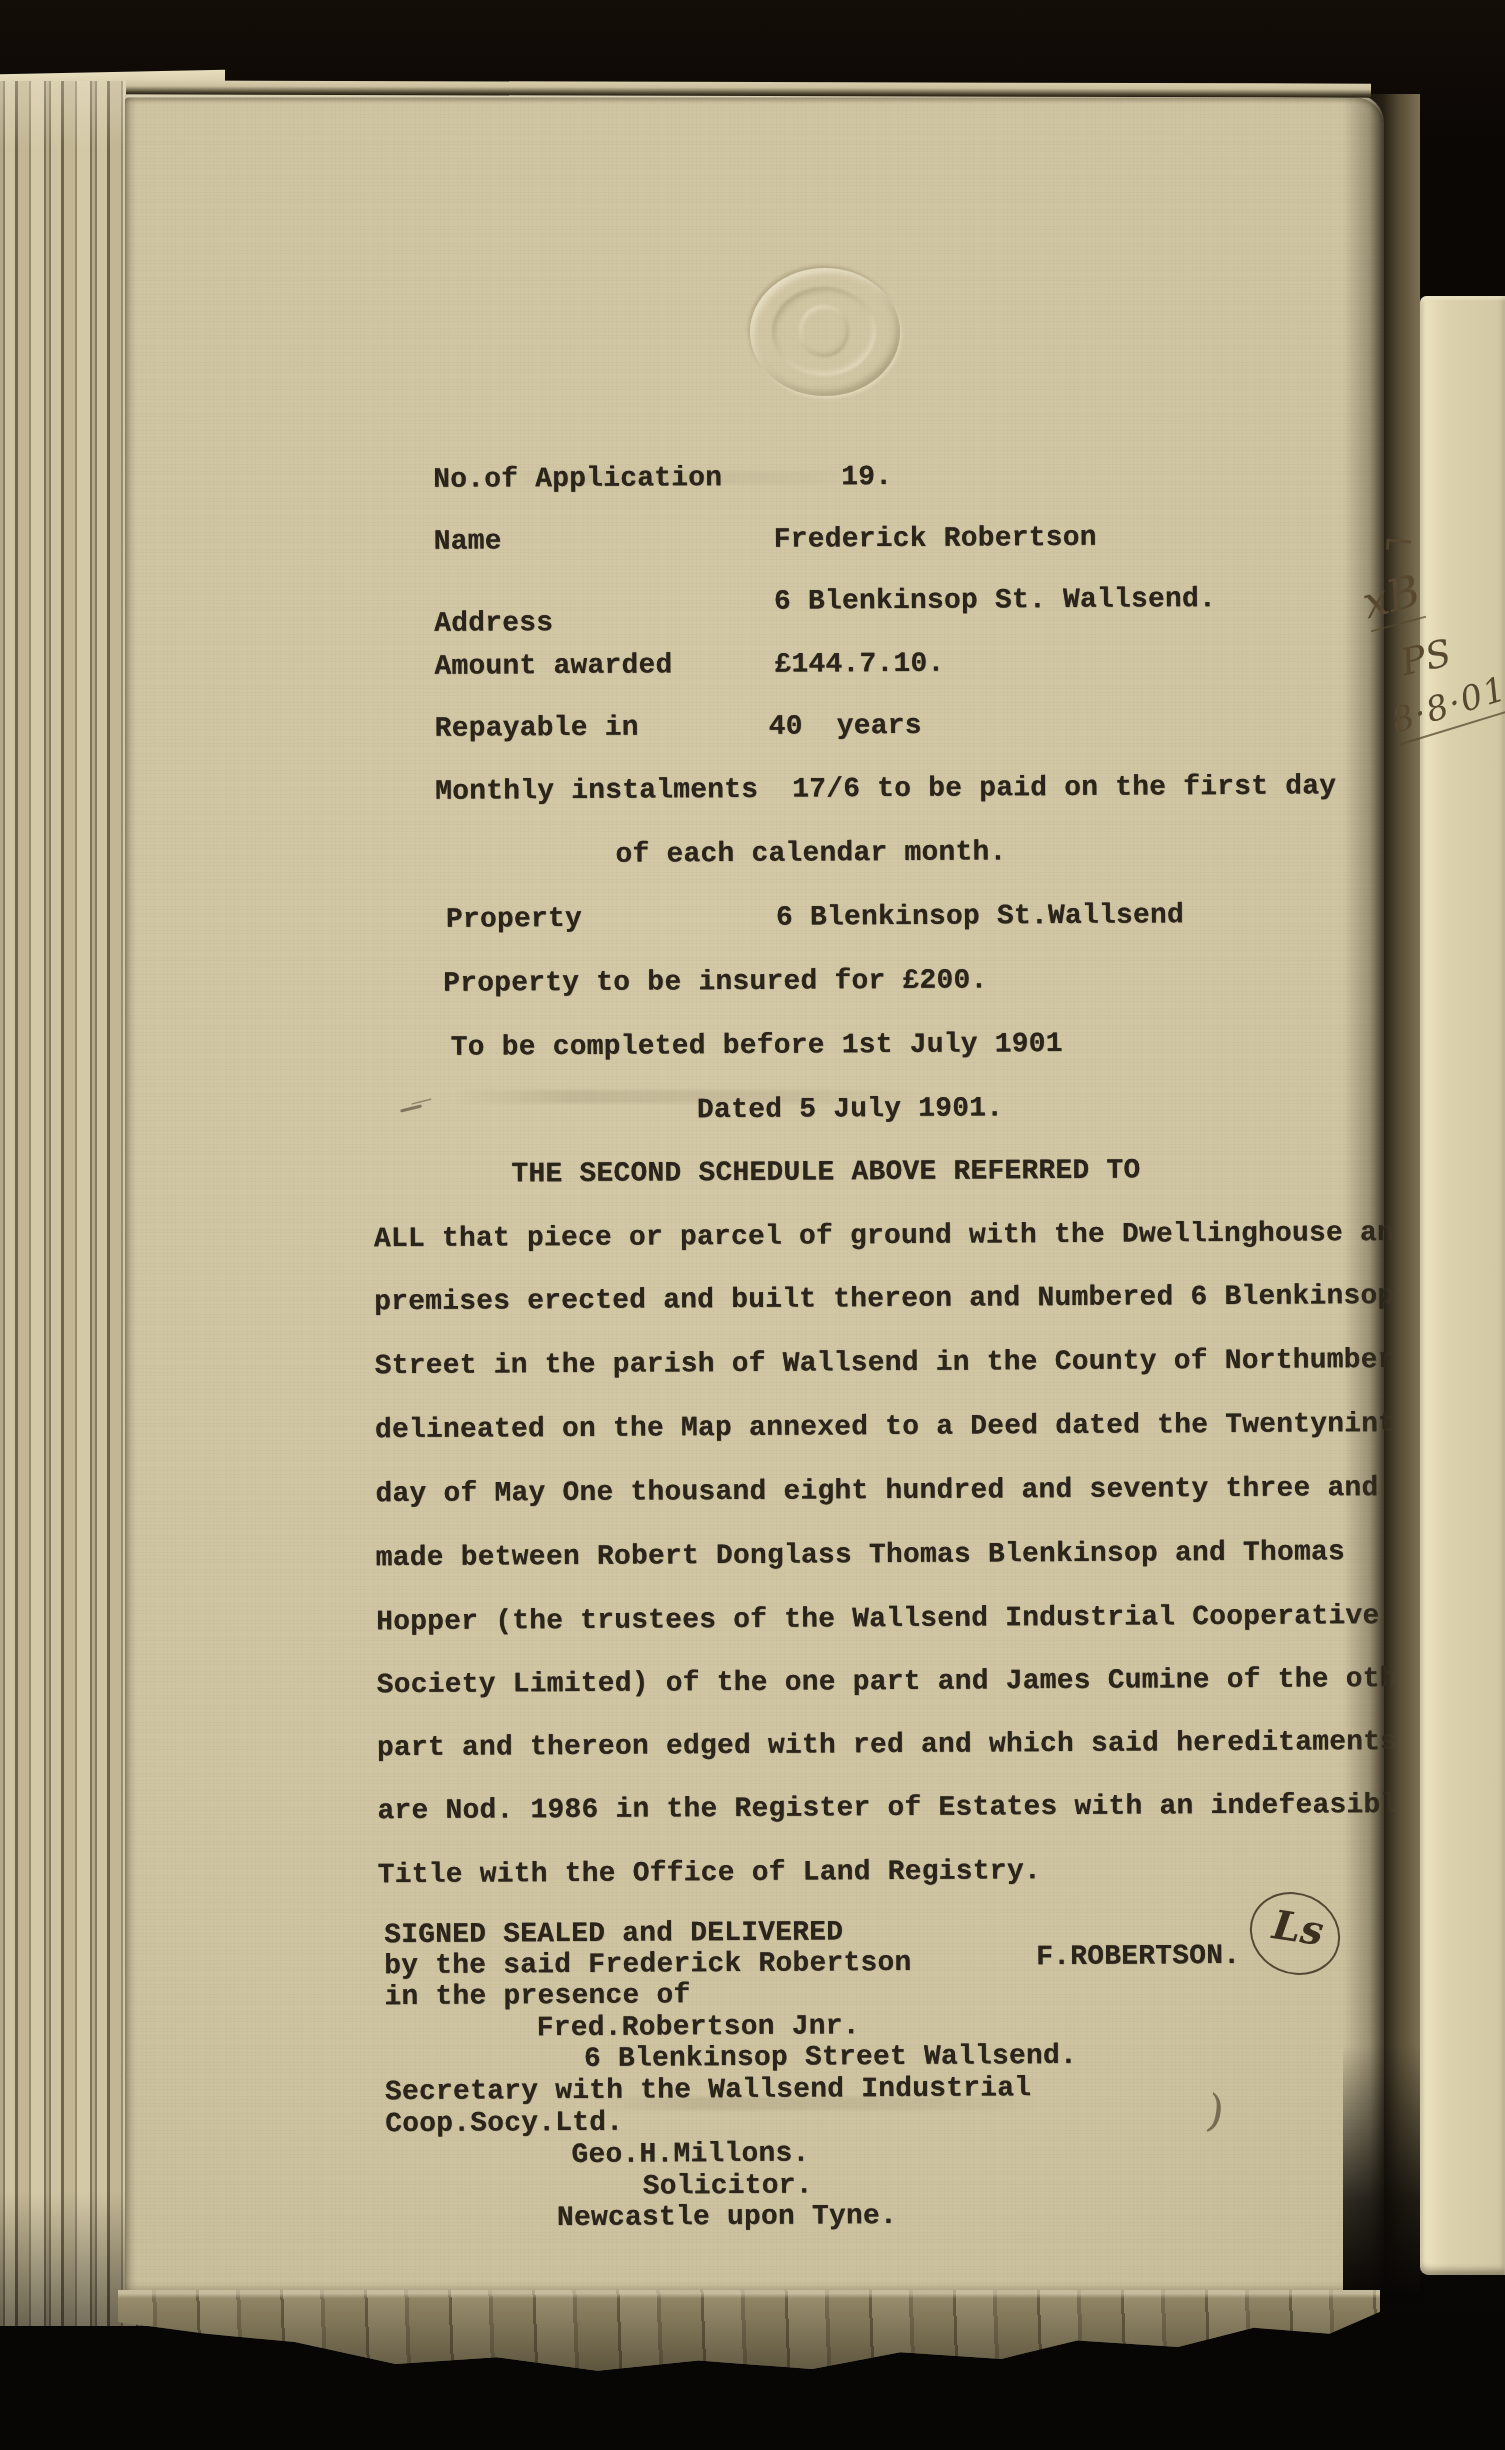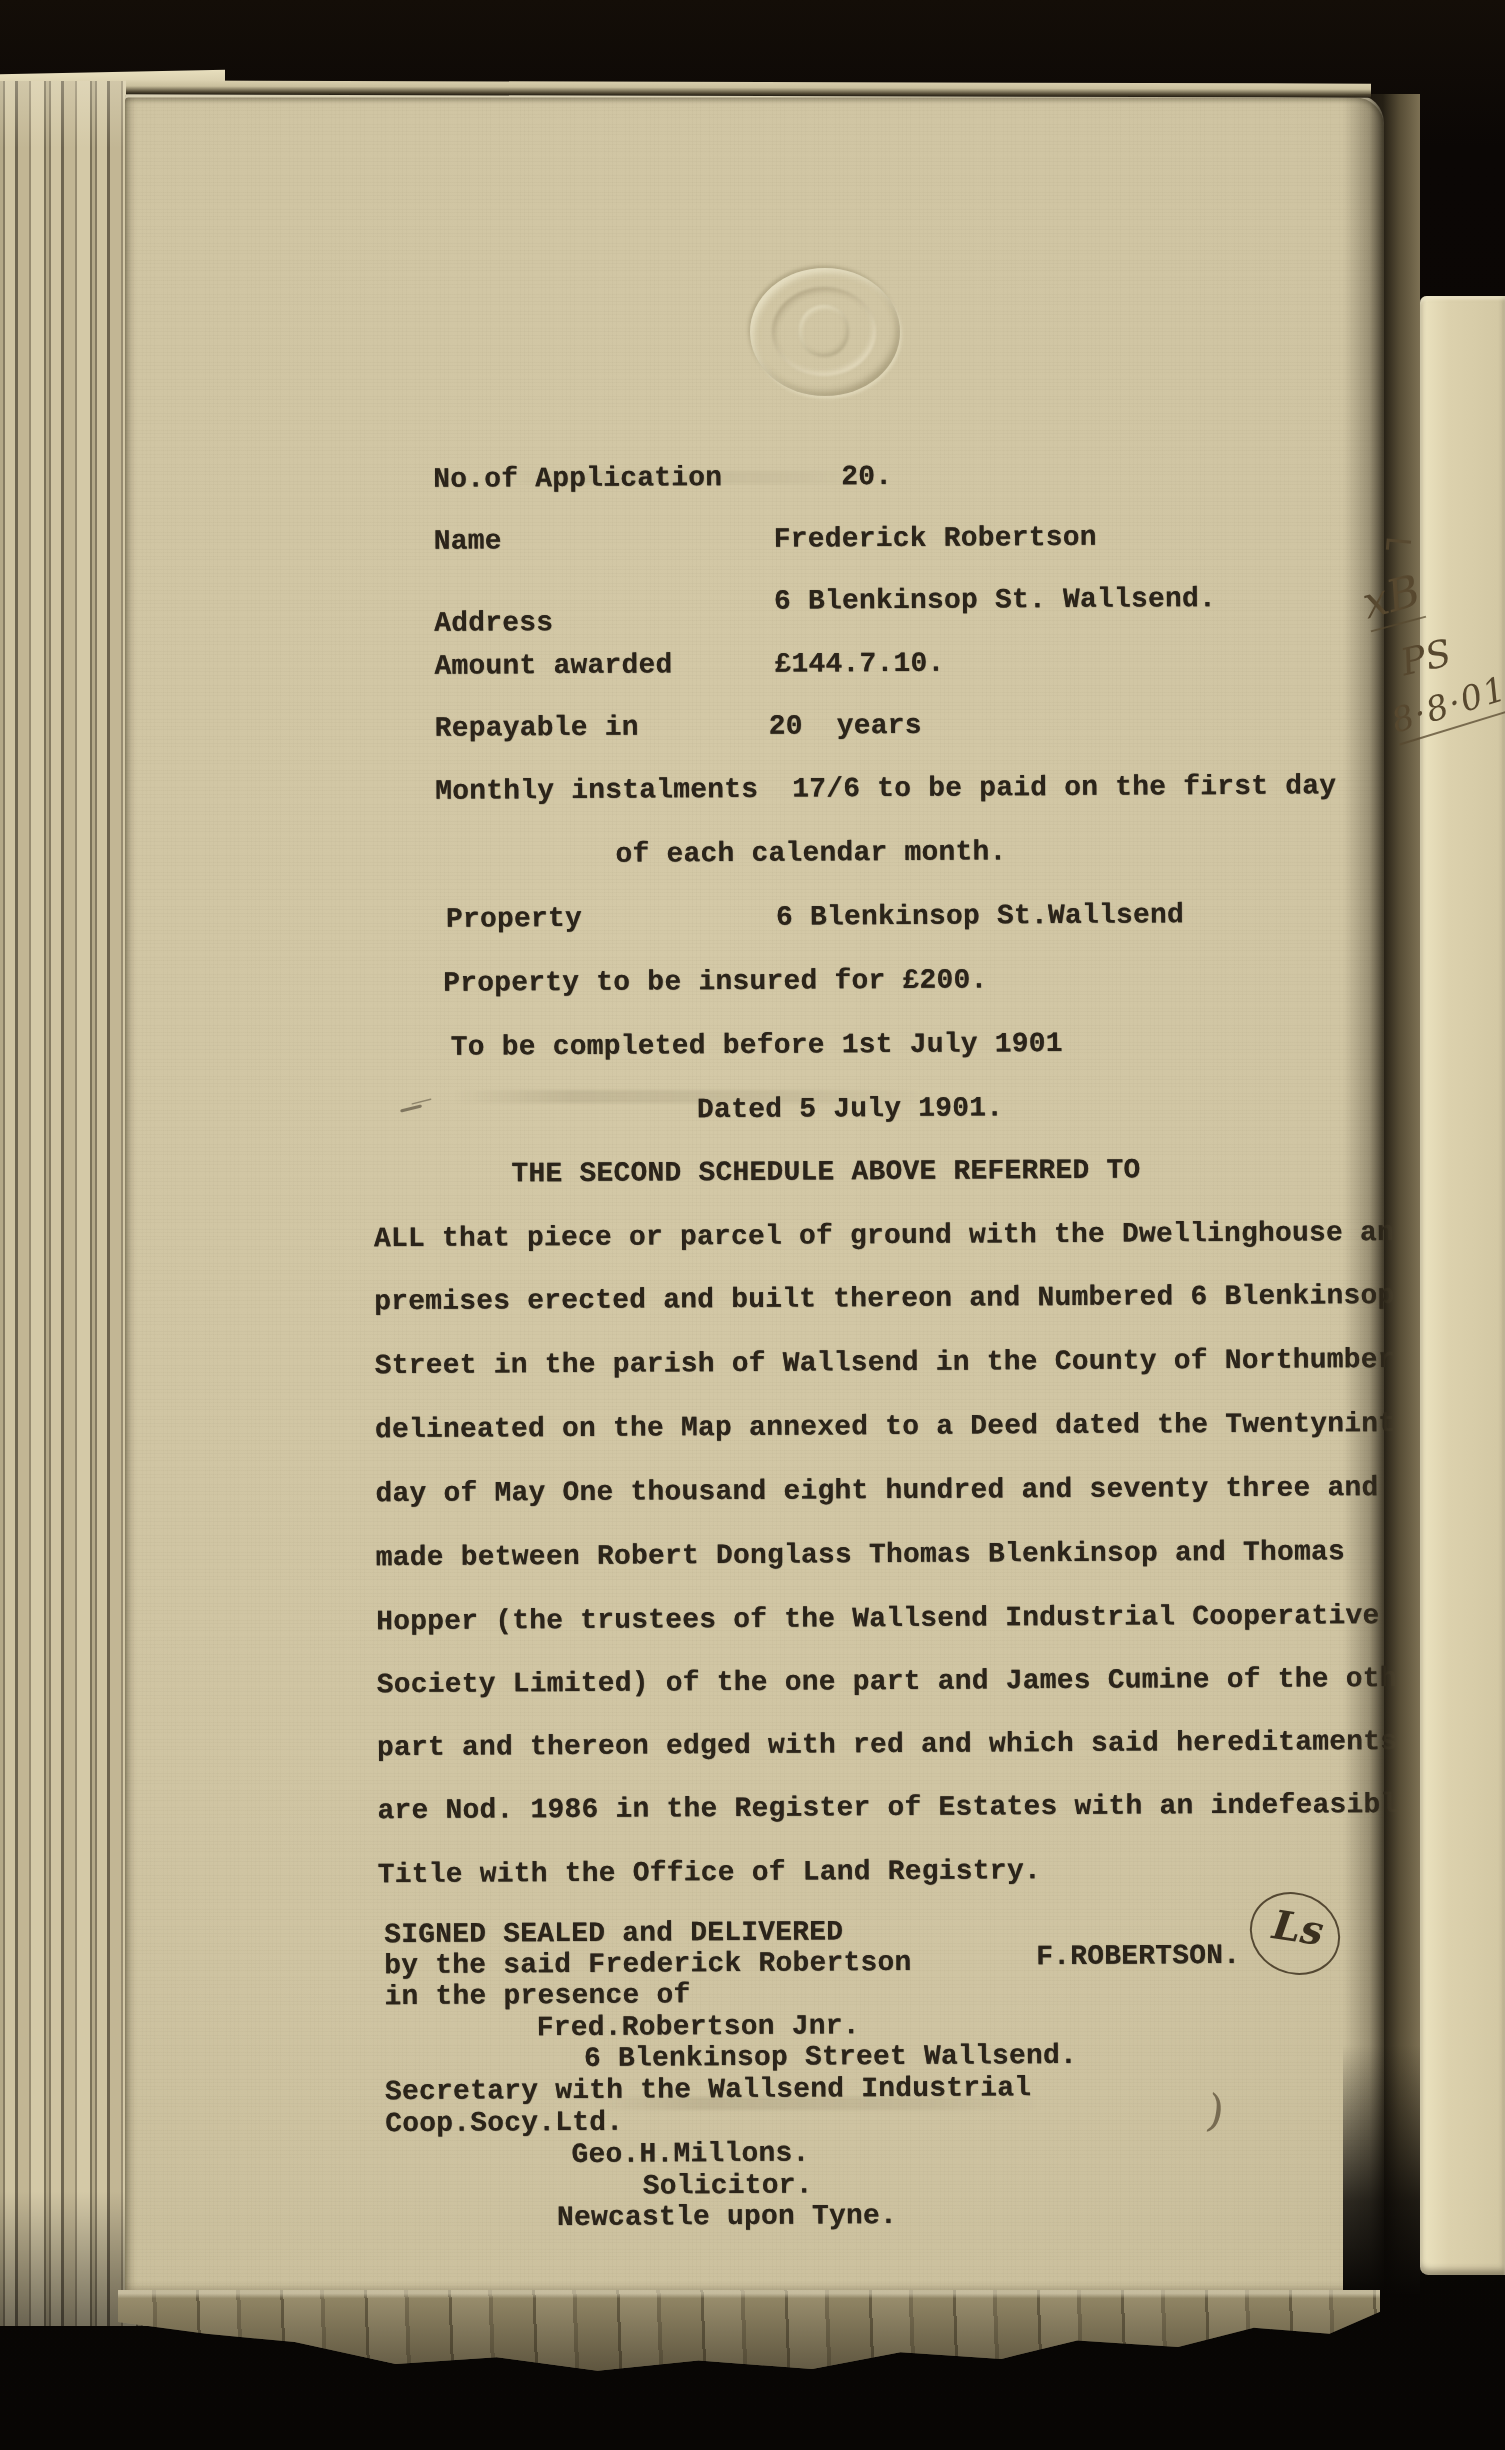--- a/index.html
+++ b/index.html
@@ -141,33 +141,33 @@
     <div class="core"></div>
   </div>
 
   <div class="ghost g1"></div>
   <div class="ghost g2"></div>
   <div class="ghost g3"></div>
 
   <div class="typed">
 
     <div class="tl" style="left:438px;top:464px">No.of Application</div>
-    <div class="tl" style="left:846px;top:464px">20.</div>
+    <div class="tl" style="left:846px;top:464px">19.</div>
 
     <div class="tl" style="left:438px;top:526px">Name</div>
     <div class="tl" style="left:778px;top:526px">Frederick Robertson</div>
 
     <div class="tl" style="left:438px;top:608px">Address</div>
     <div class="tl" style="left:778px;top:588px">6 Blenkinsop St. Wallsend.</div>
 
     <div class="tl" style="left:438px;top:651px">Amount awarded</div>
     <div class="tl" style="left:778px;top:651px">£144.7.10.</div>
 
     <div class="tl" style="left:438px;top:713px">Repayable in</div>
-    <div class="tl" style="left:772px;top:713px">20  years</div>
+    <div class="tl" style="left:772px;top:713px">40  years</div>
 
     <div class="tl" style="left:438px;top:776px">Monthly instalments  17/6 to be paid on the first day</div>
     <div class="tl" style="left:618px;top:840px">of each calendar month.</div>
     <div class="tl" style="left:448px;top:904px">Property</div>
     <div class="tl" style="left:778px;top:904px">6 Blenkinsop St.Wallsend</div>
     <div class="tl" style="left:445px;top:968px">Property to be insured for £200.</div>
     <div class="tl" style="left:452px;top:1032px">To be completed before 1st July 1901</div>
     <div class="tl" style="left:698px;top:1096px">Dated 5 July 1901.</div>
 
     <div class="tl" style="left:512px;top:1159px">THE SECOND SCHEDULE ABOVE REFERRED TO</div>

